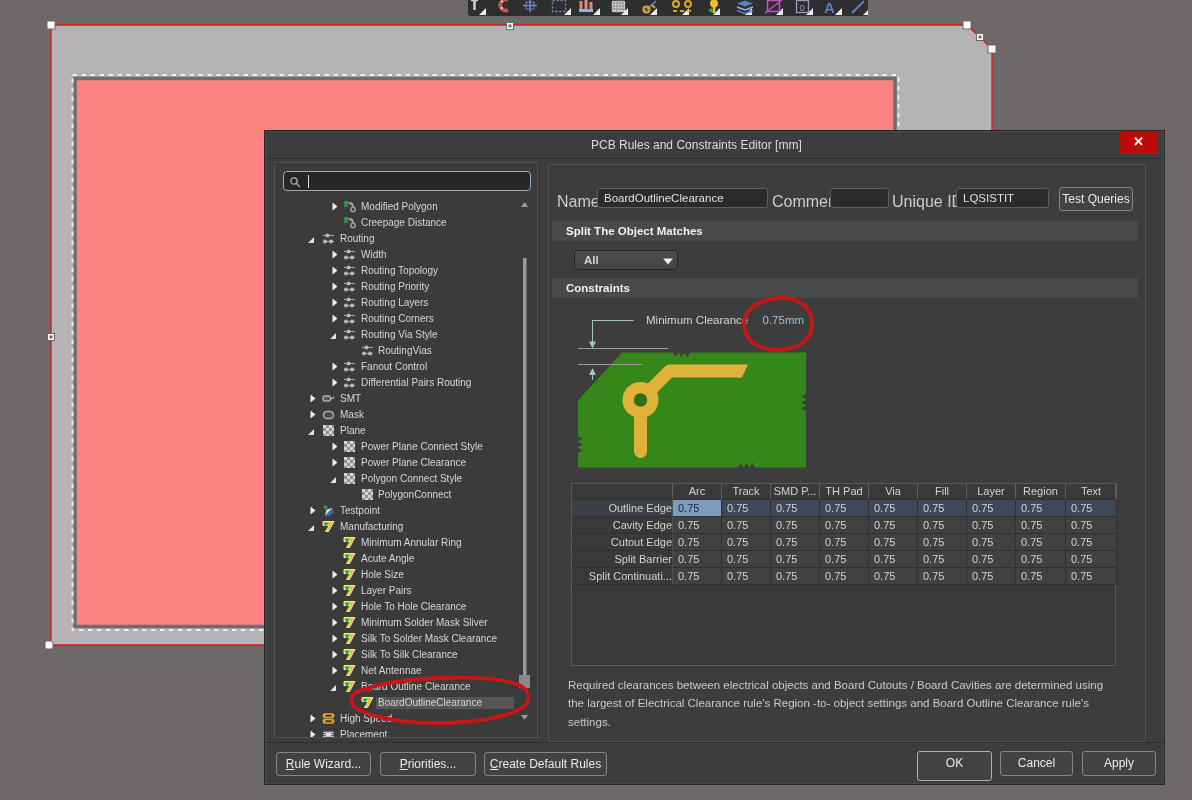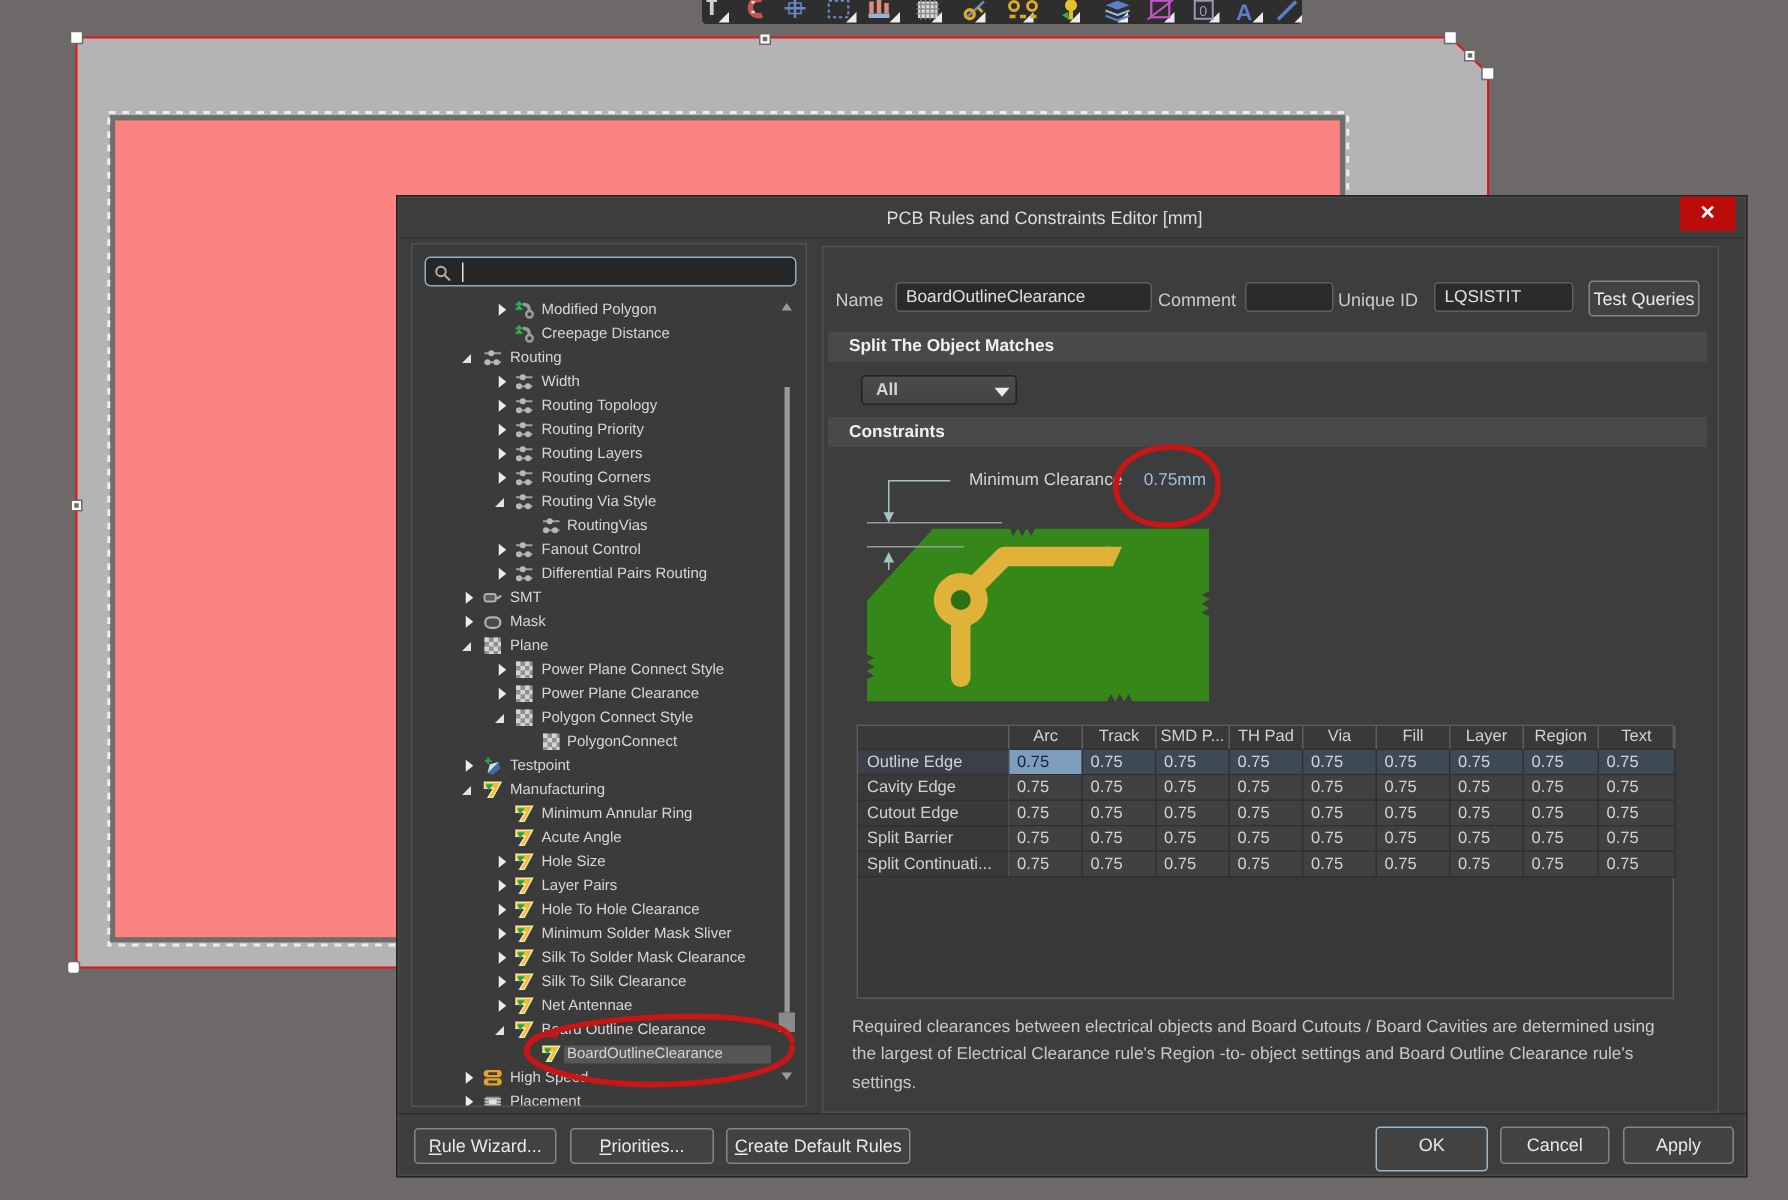--- a/index.html
+++ b/index.html
@@ -34,35 +34,35 @@
   .trow { position:absolute; left:0; width:100%; height:16px; }
   .trow .ar { position:absolute; top:3px; }
   .trow .ic { position:absolute; top:1px; }
   .trow .tx { position:absolute; top:2px; white-space:nowrap; }
   .trow .sel { background:#565656; padding:0 0 1px 2px; width:138px; }
 
   
   #tsb { position:absolute; left:244px; top:36px; width:11px; height:538px; }
 
   
-  .lbl { position:absolute; font-size:12px; color:#cbcbcb; }
+  .lbl { position:absolute; font-size:16px; color:#cbcbcb; }
   .field { position:absolute; height:20px; background:#2b2b2b; border:1px solid #5f5f5f;
     border-radius:3px; color:#e0e0e0; font-size:11.5px; line-height:18px; padding-left:6px; white-space:nowrap; }
   .btn { position:absolute; background:#424242; border:1px solid #858585; border-radius:3px;
     color:#e9e9e9; font-size:12px; text-align:center; }
   .secbar { position:absolute; left:287px; width:586px; height:20px; background:#47494b;
     color:#f0f0f0; font-size:11.5px; font-weight:bold; line-height:20px; padding-left:14px; }
 
   
   #tbl { position:absolute; left:306px; top:352px; width:545px; height:183px;
     background:#393939; border:1px solid #5a5a5a; font-size:11px; color:#d2d2d2; }
   #tbl .th { position:absolute; top:0; height:16px; line-height:15px; text-align:center;
     border-right:1px solid #5e5e5e; border-bottom:1px solid #2f2f2f; }
   #tbl .tl { position:absolute; height:17px; line-height:16px; padding-left:6px;
-    border-bottom:1px solid #303030; border-right:1px solid #505050; }
+    border-bottom:1px solid #303030; border-right:1px solid #505050;text-align:right; }
   #tbl .td { position:absolute; height:17px; line-height:16px; padding-left:5px;
     background:#414141; border-bottom:1px solid #303030; border-right:1px solid #303030; }
   #tbl .hrow { background:#3e4958; }
   #tbl .hcell { background:#7e9cbb; color:#16273c; }
   #tbl .r0 { background:#3b3f48; }
 
   #para { position:absolute; left:303px; top:545px; width:552px; font-size:11.5px;
     line-height:18.3px; color:#c9c9c9; }
 
   

